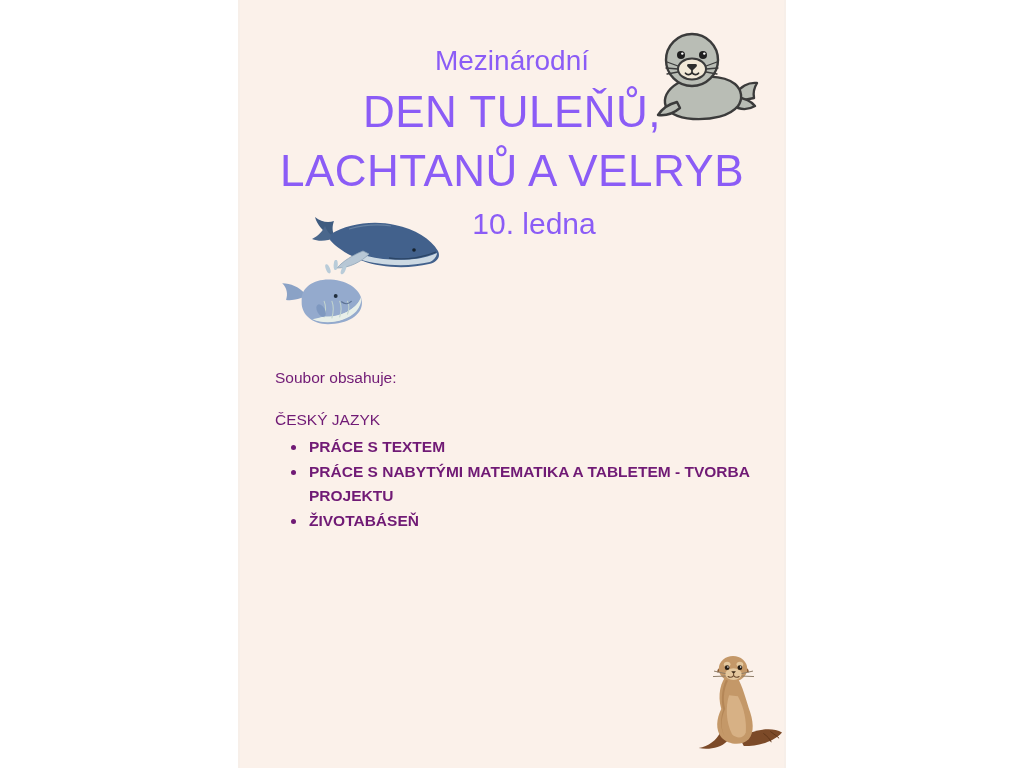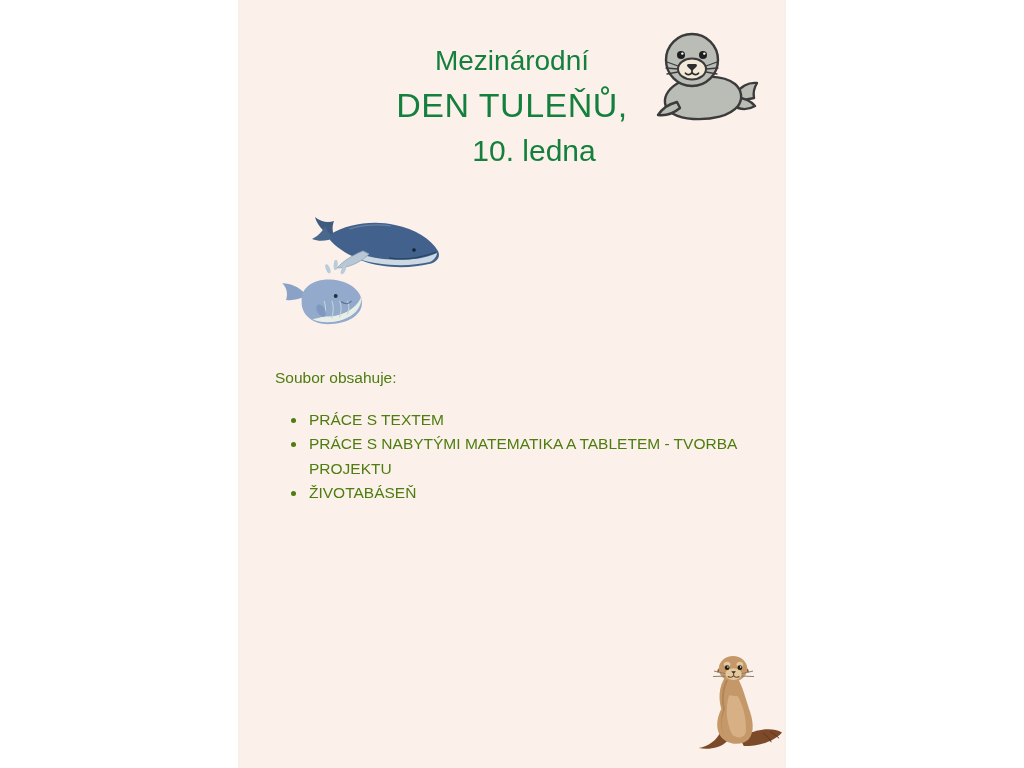--- a/index.html
+++ b/index.html
@@ -25,81 +25,84 @@
     height: 768px;
     background: #fbf1ea;
     box-shadow: inset 2px 0 0 #f7efe9, inset -2px 0 0 #f7efe9;
   }
   .title-block {
     position: absolute;
     top: 44px;
     left: 0;
     width: 100%;
     text-align: center;
-    color: #15803d;
+    color: #8b5cf6;
   }
   .kicker {
     font-size: 28px;
     line-height: 1.2;
     margin-bottom: 4px;
   }
   .big-line {
-    font-size: 34px;
+    font-size: 44px;
     line-height: 1.36;
     letter-spacing: 0.5px;
     white-space: nowrap;
   }
   .date-line {
     font-size: 30px;
     line-height: 1.3;
     margin-top: 3px;
     padding-left: 44px;
   }
   .content {
     position: absolute;
     left: 37px;
     top: 366px;
     width: 496px;
     font-size: 15.5px;
     line-height: 24.5px;
-    color: #4d7c0f;
+    color: #701a75;
   }
   .intro { margin: 0 0 17px 0; }
   .section-heading { margin: 0 0 3px 0; }
   .section ul {
     margin: 0;
     padding: 0 0 0 32px;
     list-style: disc;
+    font-weight: bold;
   }
   .section li { padding-left: 2px; }
   .section li.narrow { max-width: 412px; }
   .section-gap { margin-top: 13px; }
   .illustration { position: absolute; }
   .illustration svg { display: block; width: 100%; height: 100%; }
   #seal-illu     { left: 652px; top: 32px;  width: 112px; height: 94px; }
   #whale-top     { left: 308px; top: 216px; width: 138px; height: 64px; }
   #whale-bottom  { left: 277px; top: 260px; width: 96px;  height: 72px; }
   #sealion-illu  { left: 684px; top: 654px; width: 100px; height: 98px; }
 </style>
 </head>
 <body>
 
 <div class="stage">
   <div class="panel">
 
     <div class="title-block">
       <div class="kicker">Mezinárodní</div>
       <div class="big-line">DEN TULEŇŮ,</div>
+      <div class="big-line">LACHTANŮ A VELRYB</div>
       <div class="date-line">10. ledna</div>
     </div>
 
     <div class="content">
       <p class="intro">Soubor obsahuje:</p>
 
       <div class="section">
+        <div class="section-heading">ČESKÝ JAZYK</div>
         <ul>
           <li>PRÁCE S TEXTEM</li>
           <li>PRÁCE S NABYTÝMI MATEMATIKA A TABLETEM - TVORBA PROJEKTU</li>
           <li>ŽIVOTABÁSEŇ</li>
         </ul>
       </div>
 
       <div class="section section-gap">
       </div>
     </div>

